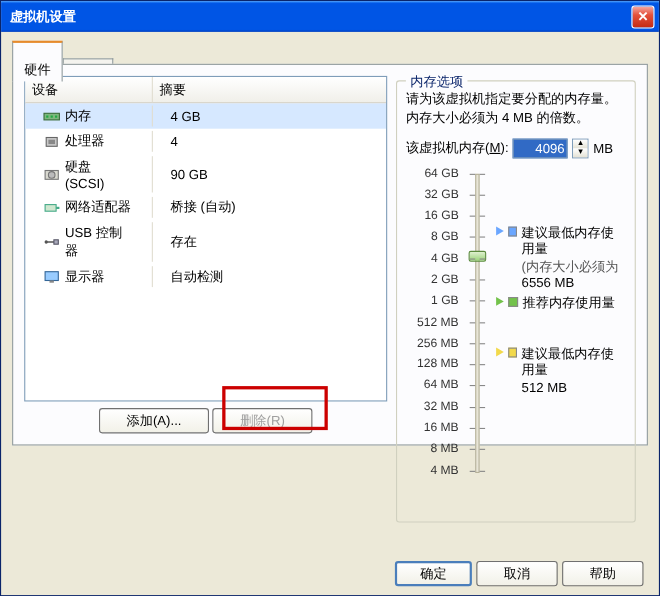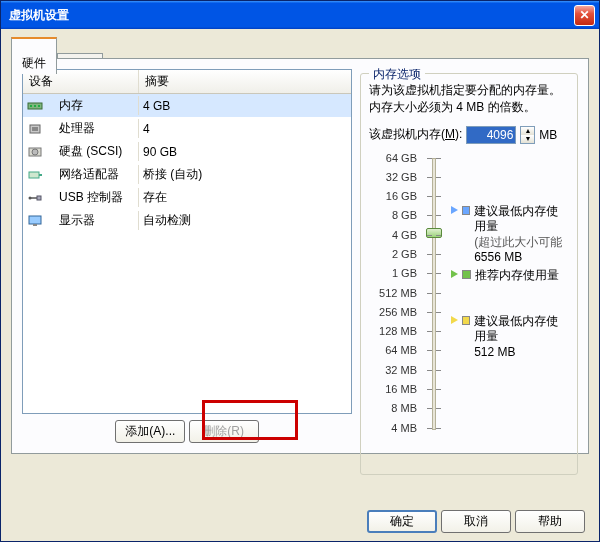--- a/index.html
+++ b/index.html
@@ -6,35 +6,35 @@
   body { background: #ece9d8; }
   .window { width: 600px; height: 542px; background: #ece9d8; border: 1px solid #0a246a; position: relative; }
   .titlebar { height: 28px; background: linear-gradient(to bottom, #3a95ff 0%, #0055e5 8%, #0055e5 92%, #003fc0 100%); color: #fff; display: flex; align-items: center; padding: 0 4px 0 8px; font-weight: bold; font-size: 13px; }
   .titlebar .title { flex: 1; }
   .close-btn { width: 21px; height: 21px; background: linear-gradient(to bottom, #f5a7a0, #e4513b 40%, #c42a12); border: 1px solid #fff; border-radius: 3px; display: flex; align-items: center; justify-content: center; color: #fff; font-weight: bold; font-size: 12px; cursor: pointer; }
   .body { position: absolute; top: 28px; left: 0; right: 0; bottom: 0; padding: 8px 10px 10px 10px; }
   .tabs { position: relative; height: 22px; }
   .tab { display: inline-block; padding: 3px 10px 2px 10px; border: 1px solid #919b9c; background: #fcfcfe; border-bottom: none; position: relative; font-size: 12px; }
   .tab.active { background: #fcfcfe; z-index: 2; border-top: 2px solid #e68b2c; padding-top: 16px; }
   .tab.inactive { background: #f4f3ee; top: 2px; }
-  .panel { border: 1px solid #919b9c; background: #fcfcfe; height: 396px; padding: 10px; position: relative; margin-top: -1px; }
+  .panel { border: 1px solid #919b9c; background: #fcfcfe; height: 347px; padding: 10px; position: relative; margin-top: -1px; }
   .cols { display: flex; gap: 8px; height: 100%; }
   .left-col { width: 330px; display: flex; flex-direction: column; }
   .right-col { flex: 1; }
   .device-list { border: 1px solid #7f9db9; background: #fff; flex: 1; overflow: hidden; }
   .list-header { display: flex; background: linear-gradient(to bottom,#fff,#f0efe9); border-bottom:1px solid #cac7ba; }
   .list-header .col { padding: 3px 6px; font-size: 12px; }
   .col-d { width: 116px; border-right:1px solid #e0ddd0;}
   .col-s { flex: 1; }
   .row { display: flex; padding: 2px 0; }
-  .row .cell { padding: 1px 4px; font-size: 12px; display: flex; align-items: center; gap: 16px; }
+  .row .cell { padding: 1px 16px; font-size: 12px; display: flex; align-items: center; gap: 4px; }
   .row.selected { background: #d6e8ff; }
   .icon { width: 16px; height: 14px; display: inline-flex; align-items: center; justify-content: center; }
   .left-btns { text-align: center; padding-top: 6px; }
-  .btn { background: linear-gradient(to bottom,#fff,#f2f1e8); border:1px solid #707070; border-radius:3px; padding: 2px 9px; font-size:12px; cursor:pointer; min-width:70px;}
+  .btn { background: linear-gradient(to bottom,#fff,#f2f1e8); border:1px solid #707070; border-radius:3px; padding: 2px 24px; font-size:12px; cursor:pointer; min-width:70px;}
   .btn.disabled{color:#a0a0a0; cursor:default;}
   .btn.default{border:2px solid #4a7ebb; padding:1px 11px;}
   .group { border:1px solid #d0d0bf; border-radius:3px; padding: 8px 8px 10px 8px; position: relative; margin-top:4px; height: 402px;}
   .group-title { position:absolute; top:-8px; left:8px; background:#fcfcfe; padding:0 4px; color:#0a246a; font-size:12px;}
   .desc { color:#000; font-size:12px; line-height:1.4; margin-bottom:10px;}
   .mem-row { display:flex; align-items:center; gap:4px; margin-bottom:10px;}
   .mem-row label{font-size:12px;}
   .mem-input{ width:50px; border:1px solid #7f9db9; padding:1px 2px; text-align:right; background:#316ac5; color:#fff;}
   .spin { width:15px; height:18px; display:flex; flex-direction:column; border:1px solid #7f9db9;}
   .spin div{flex:1; background:linear-gradient(#fff,#e4e2d5); font-size:7px; text-align:center; line-height:8px; cursor:pointer;}
@@ -226,21 +226,21 @@
                   <div class="tickmark r" style="top: 254.714px;"></div>
                   <div class="tickmark " style="top: 274px;"></div>
                   <div class="tickmark r" style="top: 274px;"></div>
                 </div>
               <div class="markers">
                 <div class="marker" style="top:50px">
                   <div class="tri" style="border-left:7px solid #6aa6ff"></div>
                   <div class="sq" style="background:#6aa6ff"></div>
                   <div class="txt">
                       <div>建议最低内存使用量</div>
-                      <div class="sub">(超过此大小可能</div>
+                      <div class="sub">(内存大小必须为</div>
                       <div>6556 MB</div>
                     </div>
                 </div>
                 <div class="marker" style="top:114px">
                   <div class="tri" style="border-left:7px solid #73c24b"></div>
                   <div class="sq" style="background:#73c24b"></div>
                   <div class="txt">
                       <div>推荐内存使用量</div>
                     </div>
                 </div>

